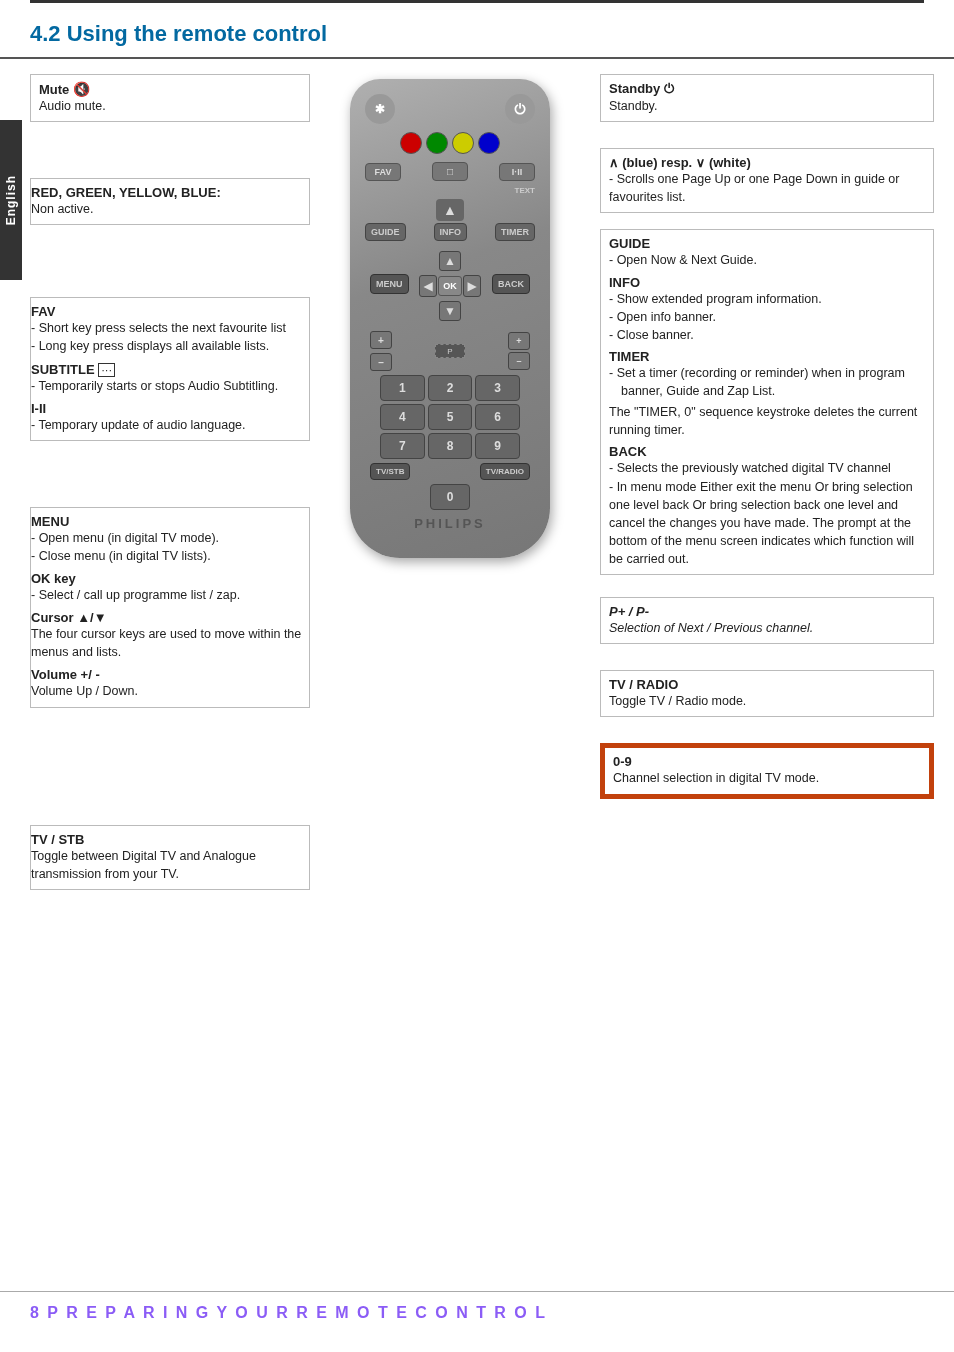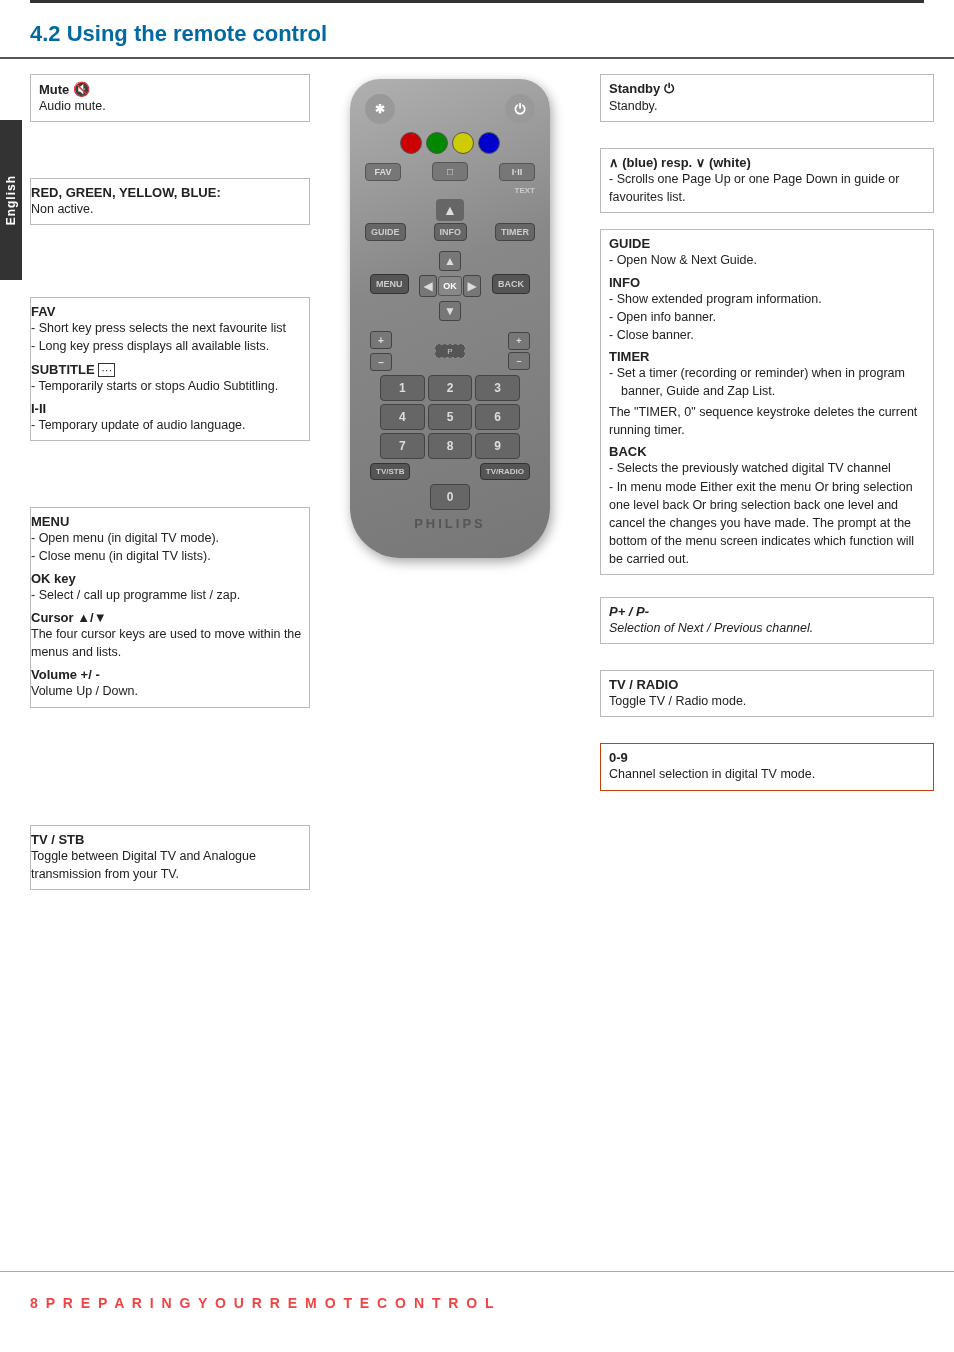--- a/index.html
+++ b/index.html
@@ -48,26 +48,26 @@
       font-size: 22px;
       font-weight: bold;
       color: #0369a1;
     }
     
     .footer {
       position: absolute;
       bottom: 18px;
       left: 0;
       right: 0;
-      padding: 23px 30px;
+      padding: 12px 30px;
       border-top: 1px solid #aaa;
-      font-size: 14px;
+      font-size: 16px;
       font-weight: bold;
       letter-spacing: 2px;
-      color: #ef4444;
+      color: #8b5cf6;
       text-align: left;
     }
     
     .main-layout {
       display: flex;
       flex-direction: row;
       padding: 0 20px 60px 30px;
       gap: 0;
       position: relative;
     }
@@ -642,21 +642,21 @@
 
       <div class="r-annot" style="border:1px solid #bbb; padding:6px 8px;">
         <div class="r-annot-title">TV / RADIO</div>
         <div class="r-annot-text">
           <span>Toggle TV / Radio mode.</span>
         </div>
       </div>
 
       <div style="height:18px;"></div>
 
-      <div class="r-annot" style="border:1px solid #c2410c; padding:6px 8px;">
+      <div class="r-annot" style="border:5px solid #c2410c; padding:6px 8px;">
         <div class="r-annot-title">0-9</div>
         <div class="r-annot-text">
           <span>Channel selection in digital TV mode.</span>
         </div>
       </div>
 
     </div>
   </div>
 
   <div class="footer">

